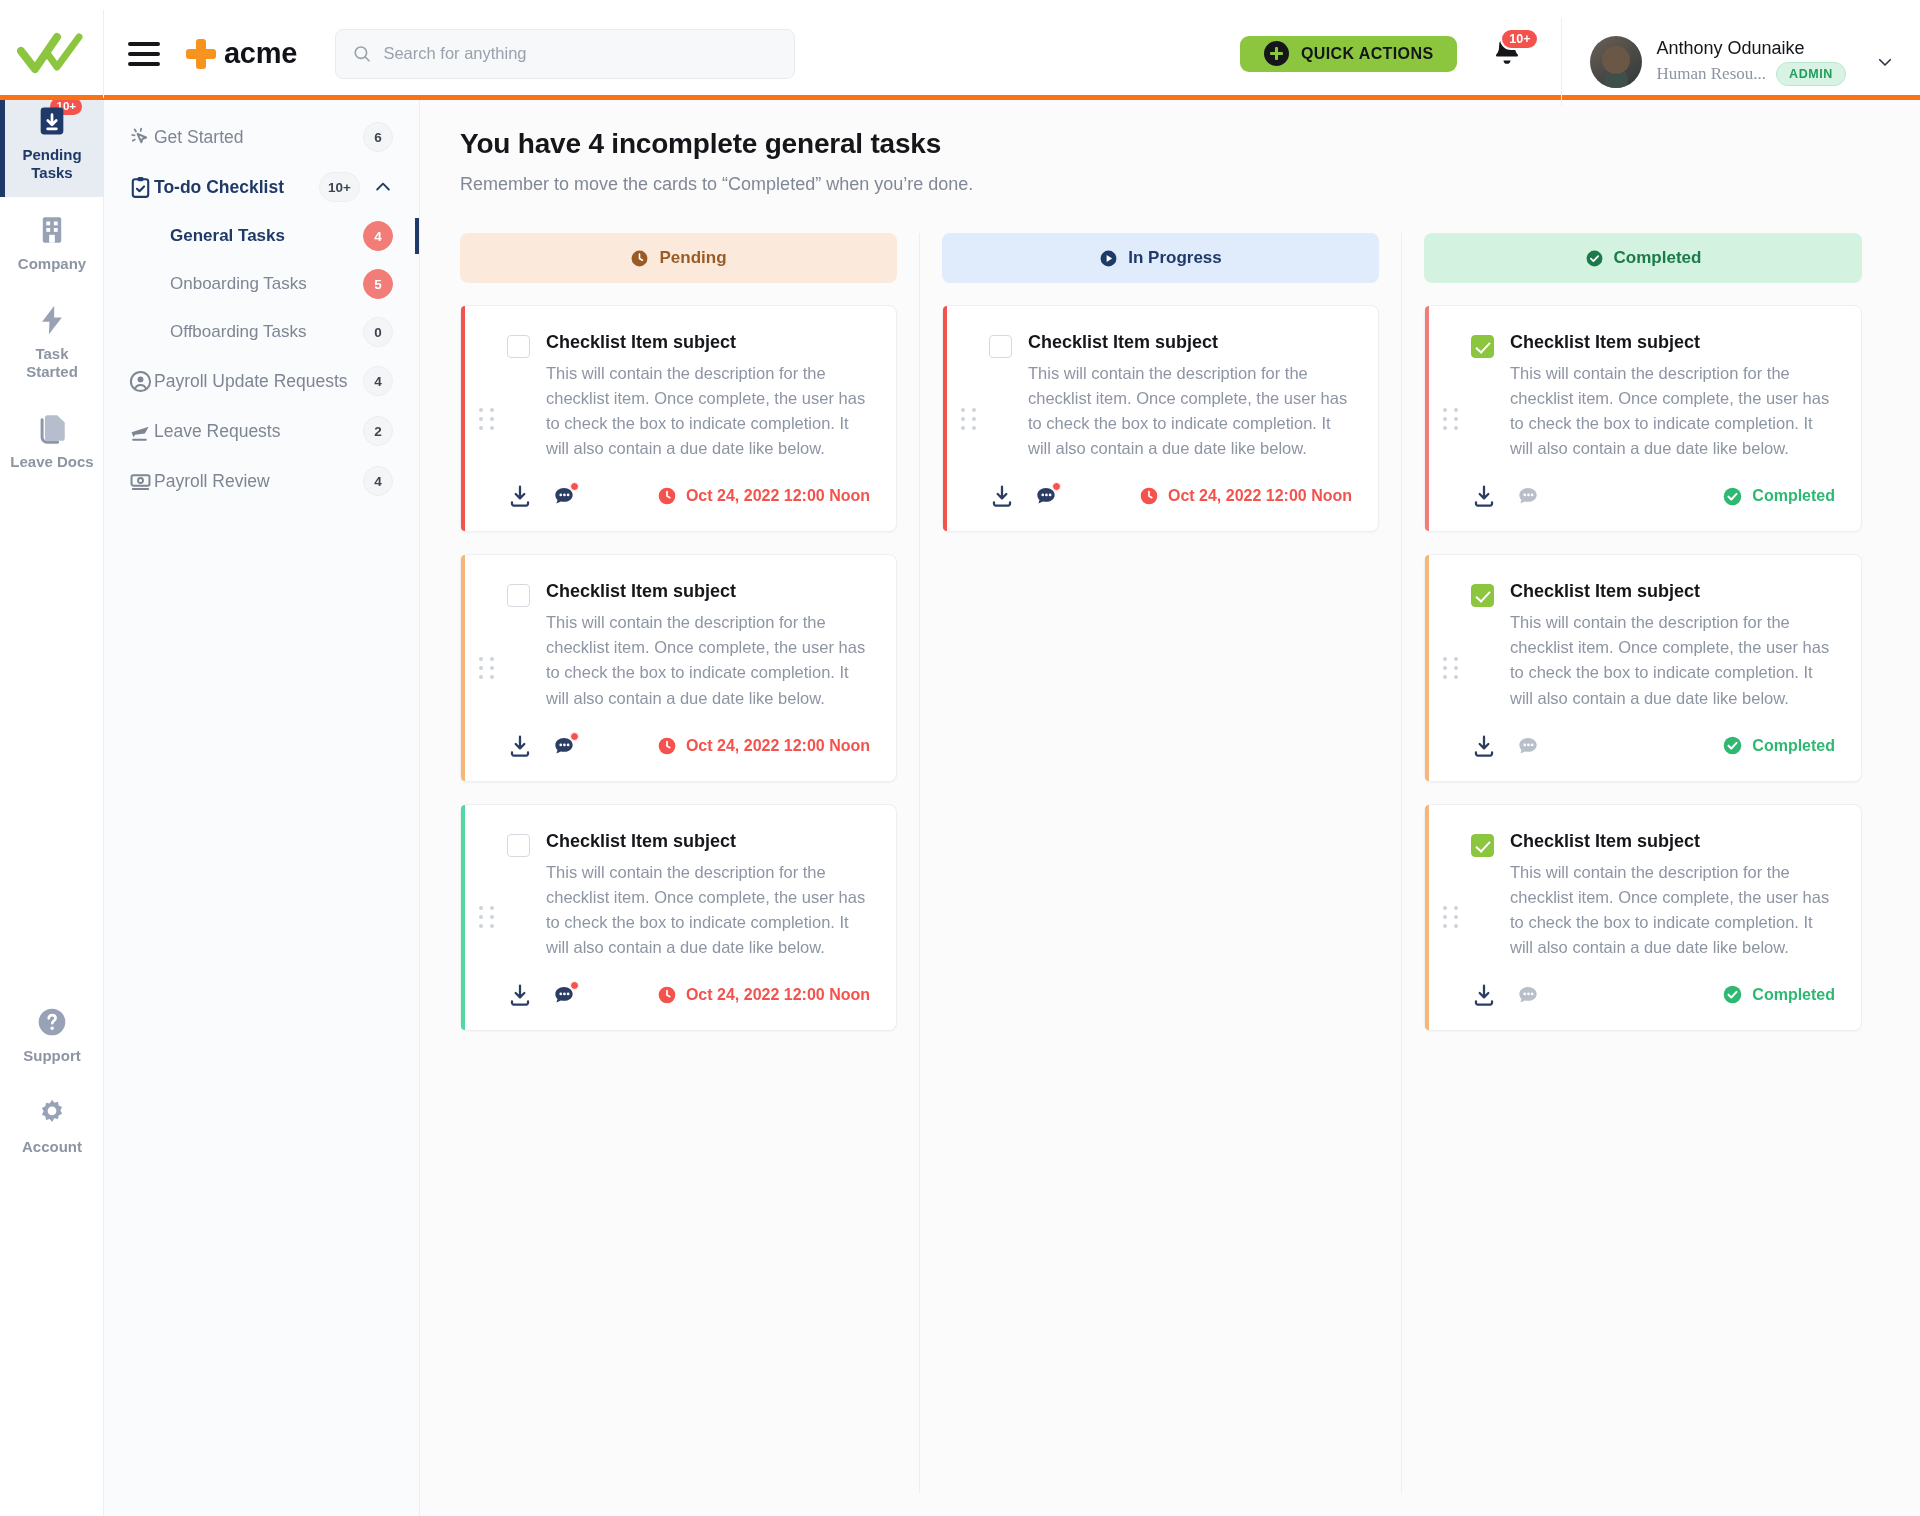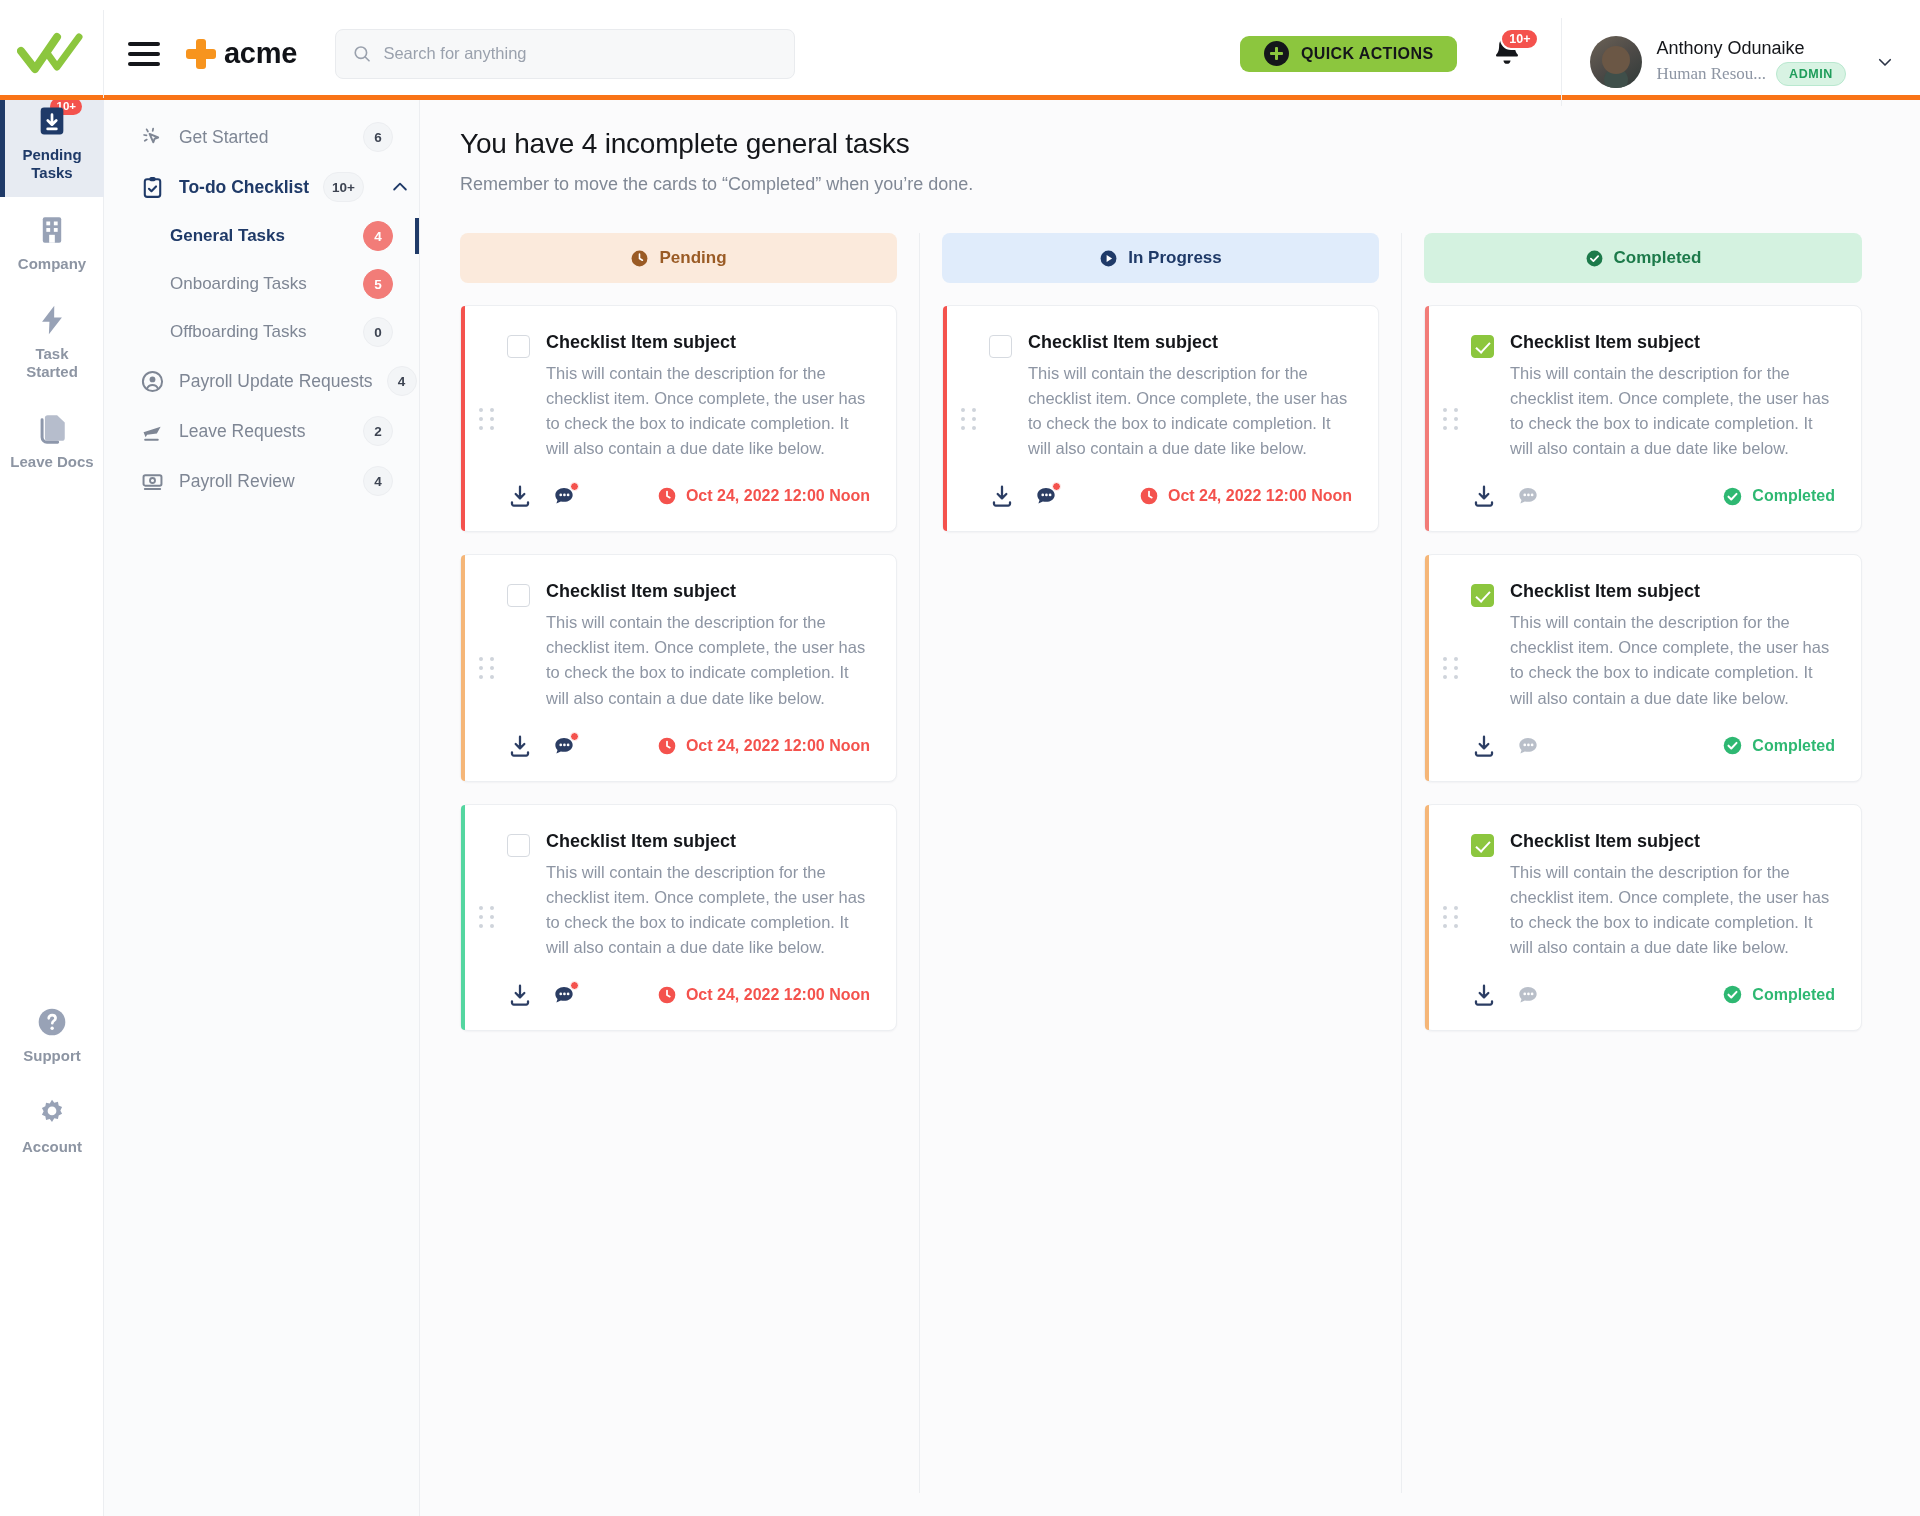--- a/index.html
+++ b/index.html
@@ -115,21 +115,21 @@
   }
   .rail-bottom { position: absolute; bottom: 346px; left: 0; width: 116px; }
 
   
   .subnav {
     position: absolute; top: 88px; left: 104px; width: 316px; height: 1428px;
     background: #fafbfc; border-right: 1px solid #eceef1; padding-top: 24px; z-index: 15;
   }
   .nav-row {
     position: relative; display: flex; align-items: center; height: 50px;
-    padding: 0 26px 0 36px; gap: 14px; cursor: pointer;
+    padding: 0 26px 0 24px; gap: 1px; cursor: pointer;
   }
   .nav-ico { width: 25px; height: 25px; flex: none; }
   .nav-text { font-size: 17.5px; color: #7e8694; flex: 1 1 auto; white-space: nowrap; }
   .nav-row.current .nav-text { color: #1F3A68; font-weight: 700; }
   .nav-sub { padding-left: 66px; height: 48px; }
   .nav-sub .nav-text { font-size: 17px; }
   .nav-sub.selected .nav-text { color: #1F3A68; font-weight: 700; }
   .nav-sub.selected::after {
     content:""; position:absolute; right:0; top:6px; bottom:6px; width:4px; background:#1F3A68;
   }
@@ -140,21 +140,21 @@
   }
   .pill.red { background: #F27C78; border-color: #F27C78; color: #ffffff; }
   .pill.plain { background: #f3f5f7; border-color: #eceef1; color: #3d4452; }
   .caret { width: 20px; height: 20px; margin-left: 12px; flex: none; }
 
   
   .main {
     position: absolute; top: 88px; left: 420px; width: 1500px; height: 1428px;
     background: #fbfbfc; padding: 40px 36px 0 40px; overflow: hidden;
   }
-  .page-title { font-size: 28px; font-weight: 400; color: #14161a; letter-spacing: -0.2px; }
+  .page-title { font-size: 28px; font-weight: 700; color: #14161a; letter-spacing: -0.2px; }
   .page-sub { font-size: 18px; color: #808895; margin-top: 14px; }
 
   .board { display: flex; gap: 22px; margin-top: 38px; }
   .col {
     width: 478px; background: #fbfbfc; border-right: 1px solid #eceef1;
     padding-right: 22px; height: 1260px;
   }
   .col:last-child { border-right: none; }
   .col-head {
     height: 50px; border-radius: 8px; display: flex; align-items: center;

